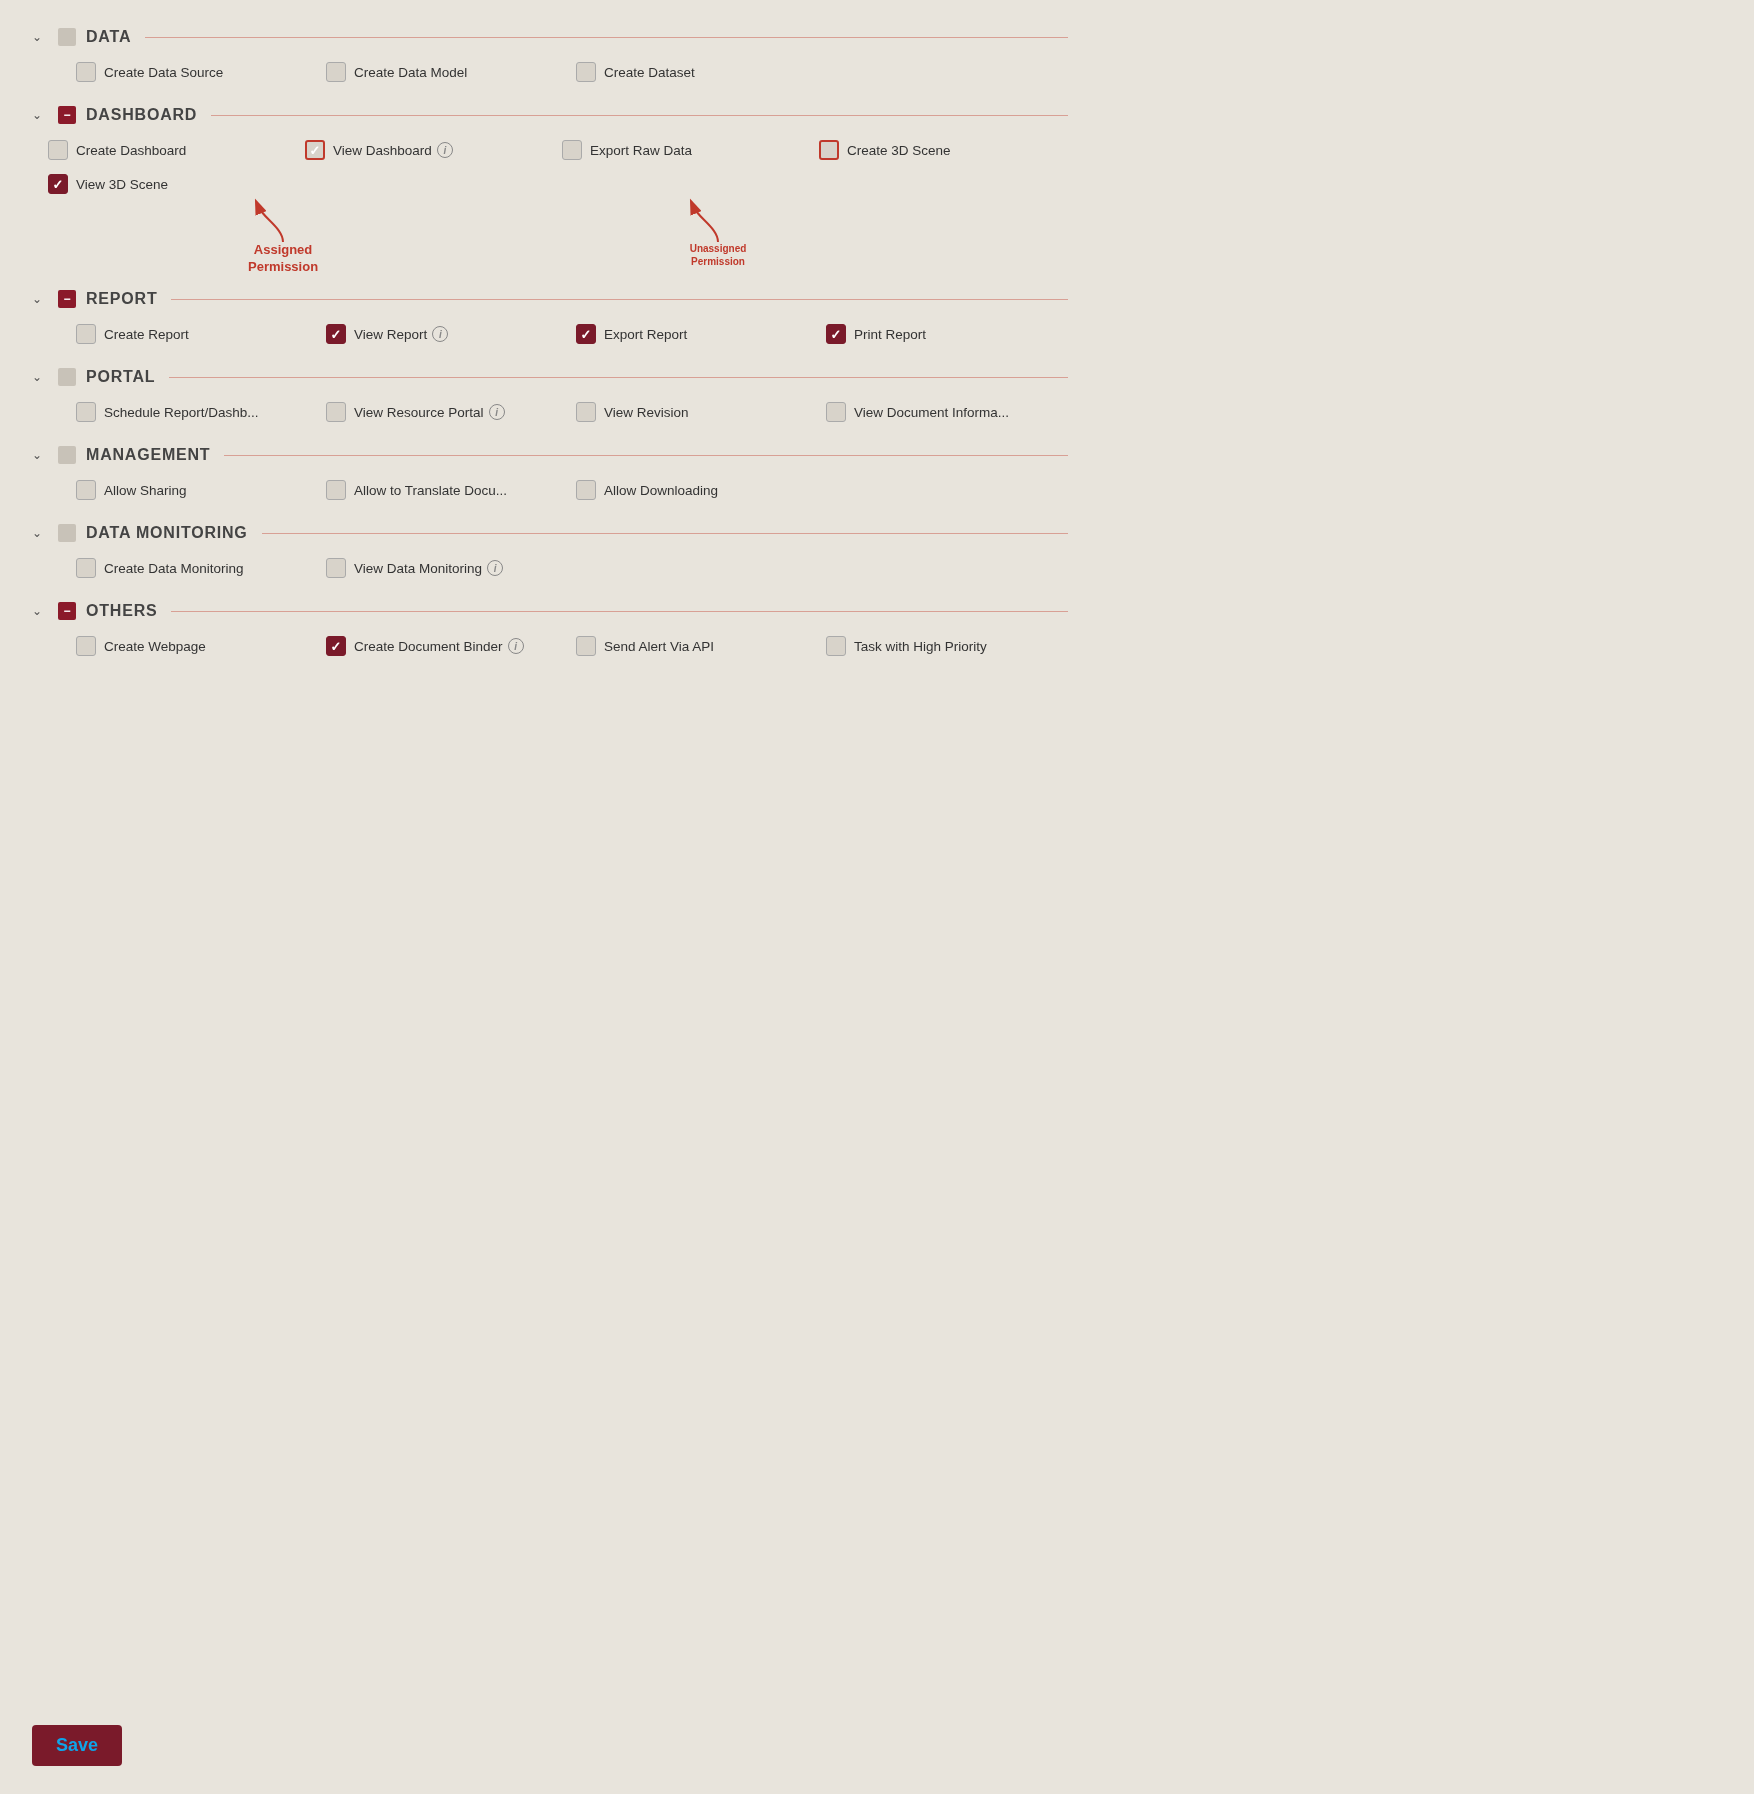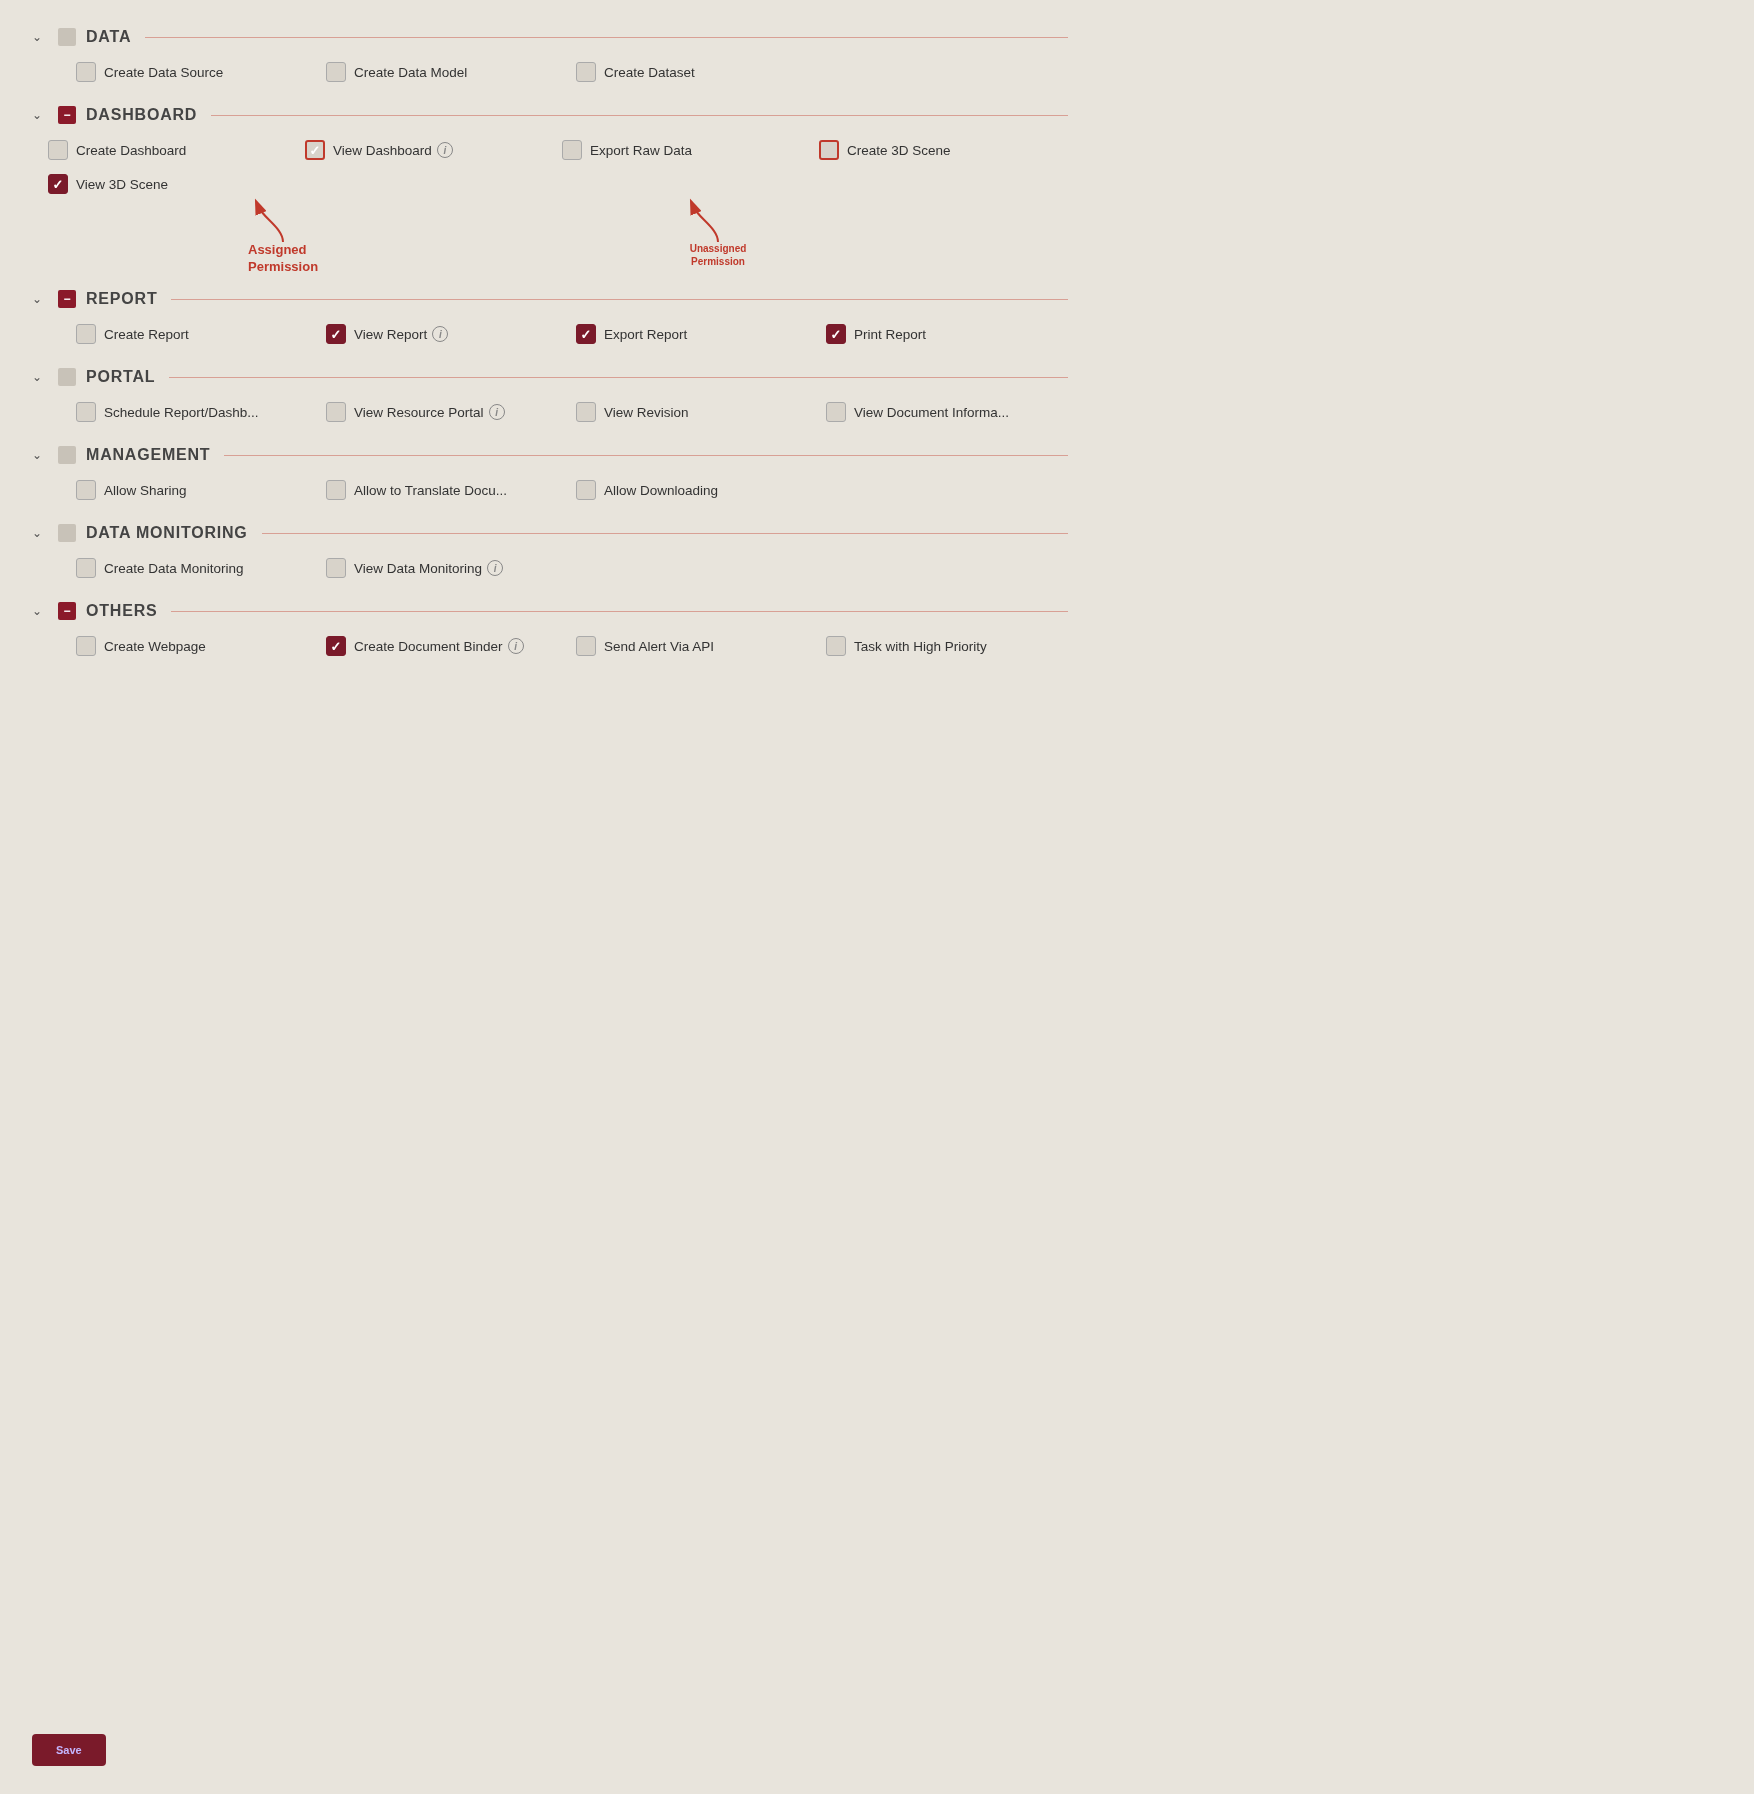--- a/index.html
+++ b/index.html
@@ -151,25 +151,25 @@
       font-style: italic;
       font-weight: bold;
       flex-shrink: 0;
     }
     
     .save-button {
       position: fixed;
       bottom: 28px;
       left: 32px;
       background: #7a1a2a;
-      color: #c4b5fd;
+      color: #0ea5e9;
       border: none;
       border-radius: 4px;
       padding: 10px 24px;
-      font-size: 11px;
+      font-size: 18px;
       font-weight: 600;
       cursor: pointer;
       font-family: inherit;
     }
     
     .dashboard-permissions-wrapper {
       position: relative;
       margin-left: 16px;
       margin-bottom: 8px;
     }
@@ -264,21 +264,21 @@
 
         <div style="position:absolute; left:200px; top:0; display:flex; flex-direction:column; align-items:center;">
           <svg width="60" height="44" viewBox="0 0 60 44">
             <defs>
               <marker id="arrowhead1" markerWidth="8" markerHeight="6" refX="4" refY="3" orient="auto">
                 <polygon points="0 0, 8 3, 0 6" fill="#c0392b"></polygon>
               </marker>
             </defs>
             <path d="M30,44 C30,30 10,20 5,8" stroke="#c0392b" stroke-width="2" fill="none" marker-end="url(#arrowhead1)"></path>
           </svg>
-          <span style="color:#c0392b; font-weight:600; font-size:13px; line-height:1.3;">Assigned<br>Permission</span>
+          <span style="color:#c0392b; font-weight:600; font-size:13px; text-align:center; line-height:1.3;">Assigned<br>Permission</span>
         </div>
 
         <div style="position:absolute; left:640px; top:0; display:flex; flex-direction:column; align-items:center;">
           <svg width="60" height="44" viewBox="0 0 60 44">
             <defs>
               <marker id="arrowhead2" markerWidth="8" markerHeight="6" refX="4" refY="3" orient="auto">
                 <polygon points="0 0, 8 3, 0 6" fill="#c0392b"></polygon>
               </marker>
             </defs>
             <path d="M30,44 C30,30 10,20 5,8" stroke="#c0392b" stroke-width="2" fill="none" marker-end="url(#arrowhead2)"></path>

